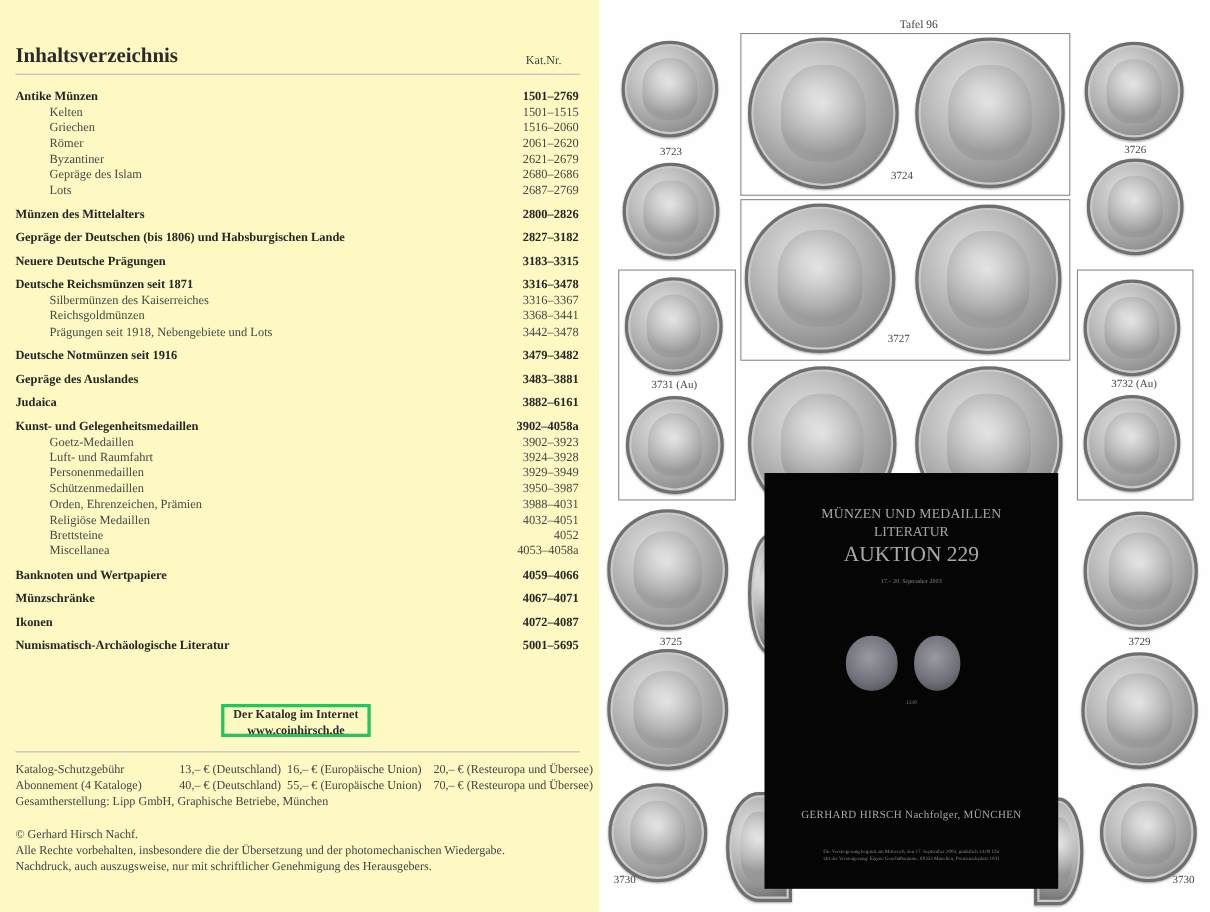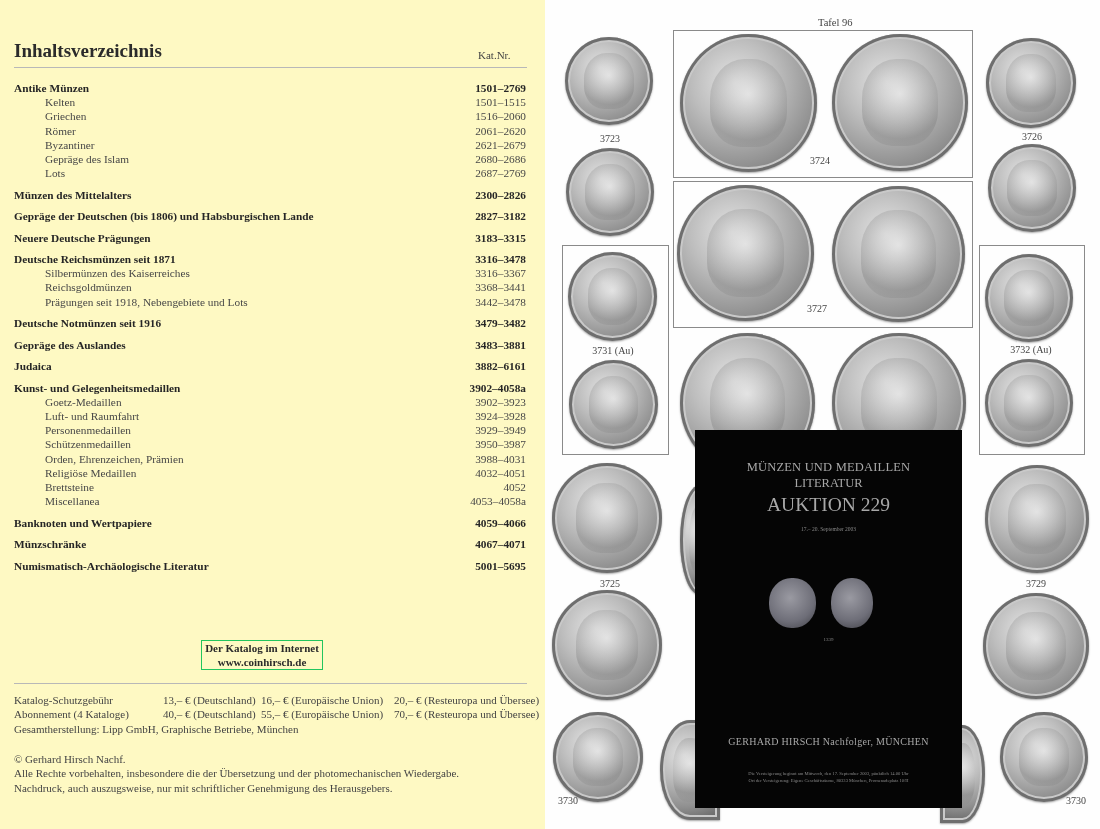--- a/index.html
+++ b/index.html
@@ -11,21 +11,21 @@
   .toc-katnr { position:absolute; left:478px; top:49px; font-size:11px; color:#444; }
   .rule { position:absolute; left:14px; width:513px; height:1px; background:#b8b8b8; }
 
   .toc { position:absolute; left:14px; top:81px; width:512px; }
   .toc-row { display:flex; justify-content:space-between; font-size:11.3px; line-height:14.2px; height:14.2px; }
   .toc-row.main { font-weight:bold; color:#262626; margin-top:7.3px; }
   .toc-row.main.first { margin-top:0; }
   .toc-row.sub { padding-left:31px; color:#474747; }
   .toc-row .range { text-align:center; }
 
-  .internet-box { position:absolute; left:201px; top:640px; width:122px; height:30px; border:1px solid #22c55e; text-align:center; font-weight:bold; font-size:11px; line-height:13.5px; padding-top:1px; color:#2b2b2b; box-sizing:border-box; }
+  .internet-box { position:absolute; left:201px; top:640px; width:136px; height:30px; border:3px solid #22c55e; text-align:center; font-weight:bold; font-size:11px; line-height:13.5px; padding-top:1px; color:#2b2b2b; box-sizing:border-box; }
 
   .fees { position:absolute; left:14px; top:693px; font-size:11px; line-height:14.3px; color:#444; }
   .fee-row { display:flex; white-space:nowrap; }
   .fee-row span { display:inline-block; }
   .c1 { width:121px; }
   .c2 { width:98px;margin-left:28px; }
   .c3 { width:133px; }
 
   .legal { position:absolute; left:14px; top:752px; font-size:11px; line-height:14.4px; color:#444; }
 
@@ -81,21 +81,21 @@
       <div class="toc-row sub">
         <span>Gepräge des Islam</span>
         <span class="range">2680–2686</span>
       </div>
       <div class="toc-row sub">
         <span>Lots</span>
         <span class="range">2687–2769</span>
       </div>
       <div class="toc-row main">
         <span>Münzen des Mittelalters</span>
-        <span class="range">2300–2826</span>
+        <span class="range">2800–2826</span>
       </div>
       <div class="toc-row main">
         <span>Gepräge der Deutschen (bis 1806) und Habsburgischen Lande</span>
         <span class="range">2827–3182</span>
       </div>
       <div class="toc-row main">
         <span>Neuere Deutsche Prägungen</span>
         <span class="range">3183–3315</span>
       </div>
       <div class="toc-row main">
@@ -162,20 +162,24 @@
         <span>Miscellanea</span>
         <span class="range">4053–4058a</span>
       </div>
       <div class="toc-row main">
         <span>Banknoten und Wertpapiere</span>
         <span class="range">4059–4066</span>
       </div>
       <div class="toc-row main">
         <span>Münzschränke</span>
         <span class="range">4067–4071</span>
+      </div>
+      <div class="toc-row main">
+        <span>Ikonen</span>
+        <span class="range">4072–4087</span>
       </div>
       <div class="toc-row main">
         <span>Numismatisch-Archäologische Literatur</span>
         <span class="range">5001–5695</span>
       </div>
     </div>
 
   <div class="internet-box">
     <div>Der Katalog im Internet</div>
     <div>www.coinhirsch.de</div>

